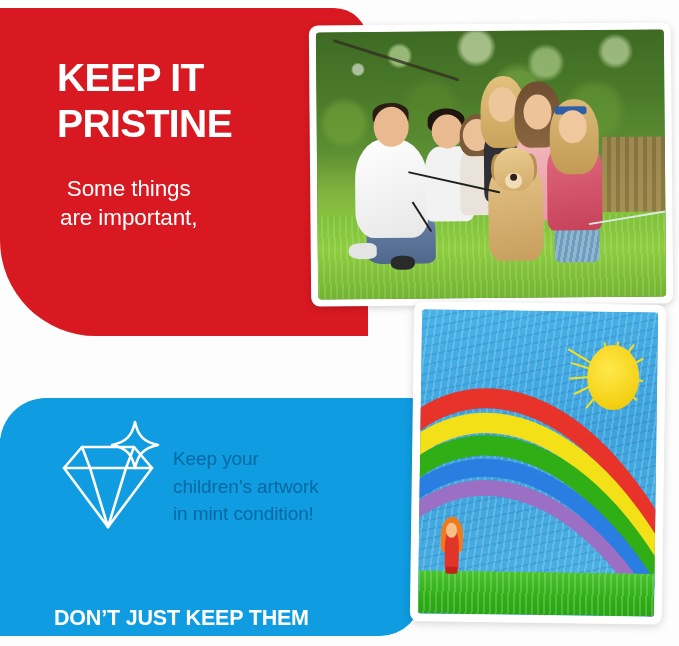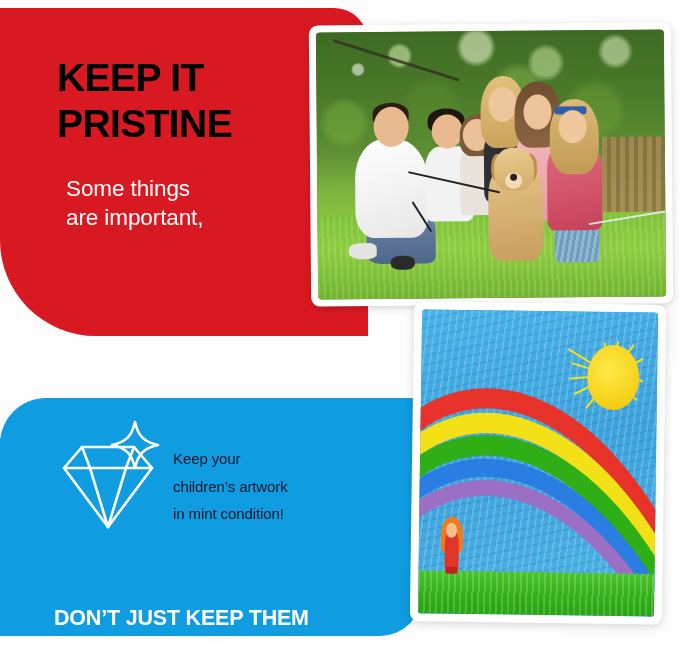--- a/index.html
+++ b/index.html
@@ -22,34 +22,35 @@
     position:absolute;
     left:0; top:8px;
     width:368px; height:328px;
     background:var(--red,#d81921);
     border-radius:0 34px 0 96px;
     z-index:2;
   }
   .red-head{
     position:absolute;
     left:57px; top:47px;
-    color:#000000;
+    color:#ffffff;
     font-size:39px;
     font-weight:bold;
     line-height:46px;
     letter-spacing:-0.6px;
   }
   .red-head .l2{ display:block; }
   .red-sub{
     position:absolute;
-    left:66px; top:167px;
+    left:60px; top:167px;
     color:#fff;
     font-size:22.5px;
     line-height:28.5px;
     letter-spacing:-0.1px;
+    text-align:center;
   }
   .red-sub span{ display:block; }
 
   
   .photo-card{
     position:absolute;
     left:310px; top:24px;
     width:362px; height:281px;
     background:#ffffff;
     border-radius:9px;
@@ -296,22 +297,22 @@
   }
   .diamond-icon{
     position:absolute;
     left:53px; top:416px;
     width:115px; height:118px;
     z-index:5;
   }
   .blue-sub{
     position:absolute;
     left:173px; top:445px;
-    color:#0f172a;
-    font-size:15px;
+    color:#0369a1;
+    font-size:19px;
     line-height:27.5px;
     letter-spacing:-0.1px;
     z-index:5;
   }
   .blue-sub span{ display:block; }
   .blue-head{
     position:absolute;
     left:54px; top:565px;
     color:#ffffff;
     font-size:21.5px;

